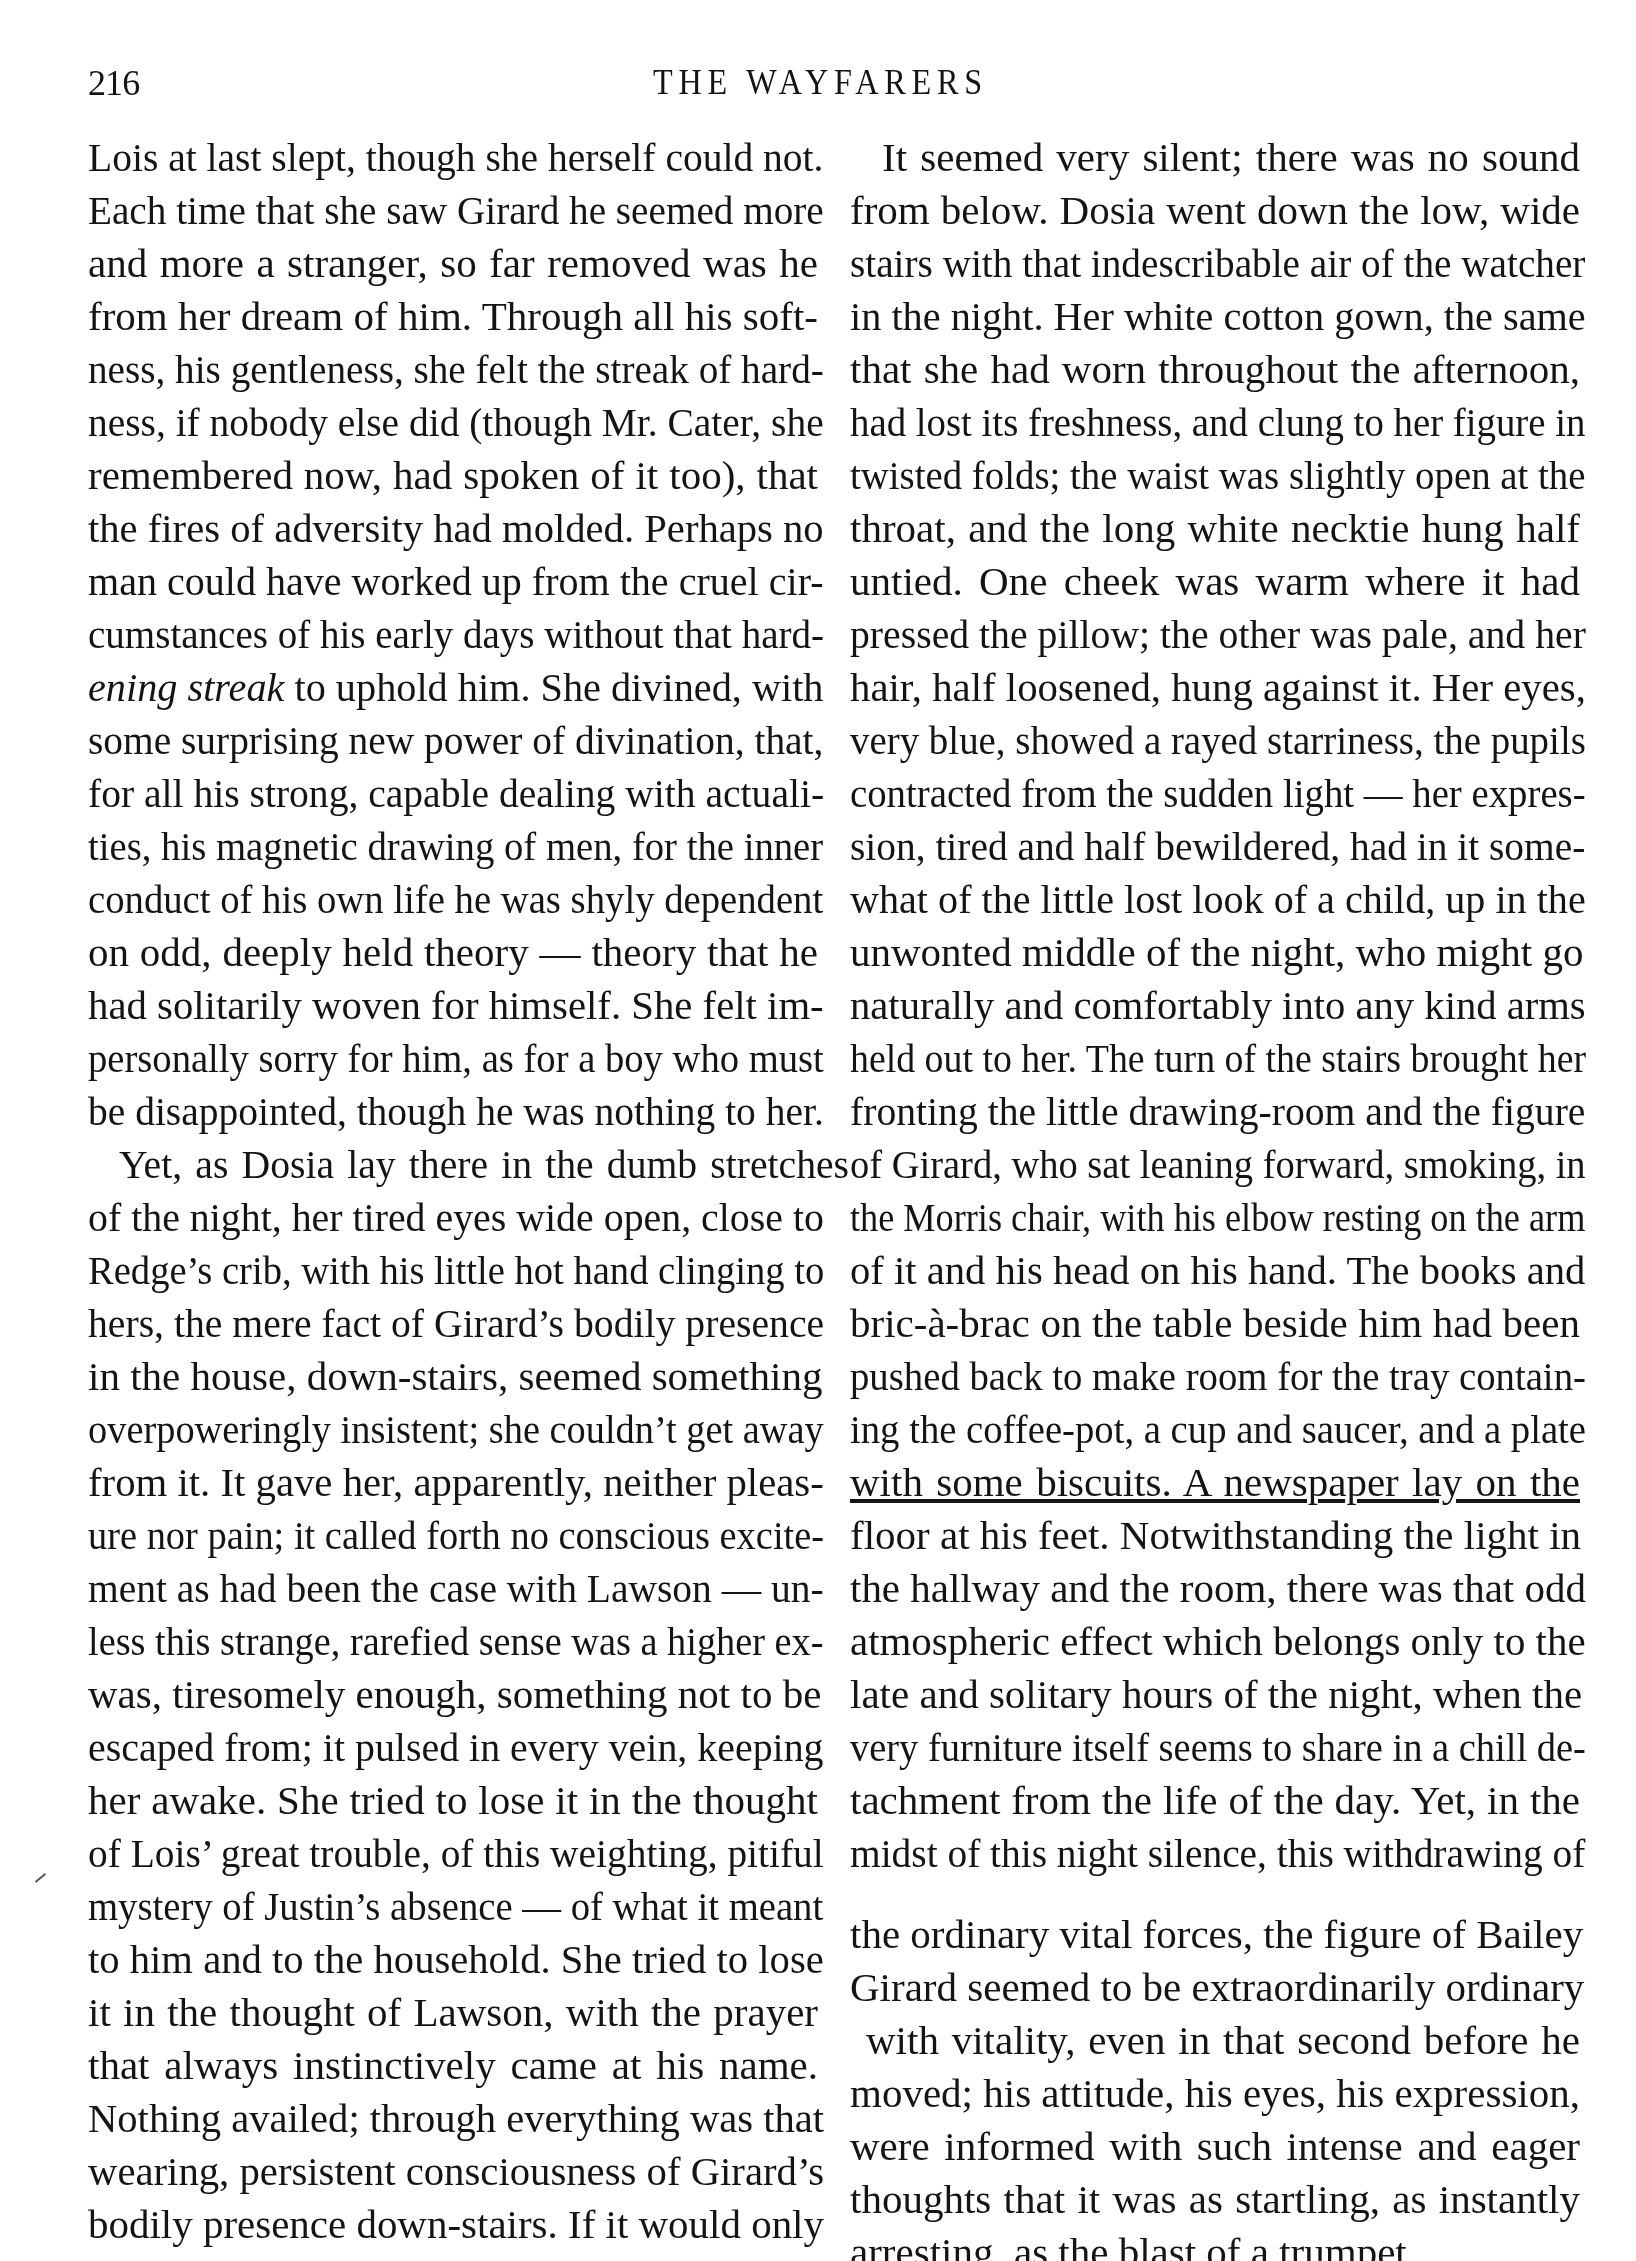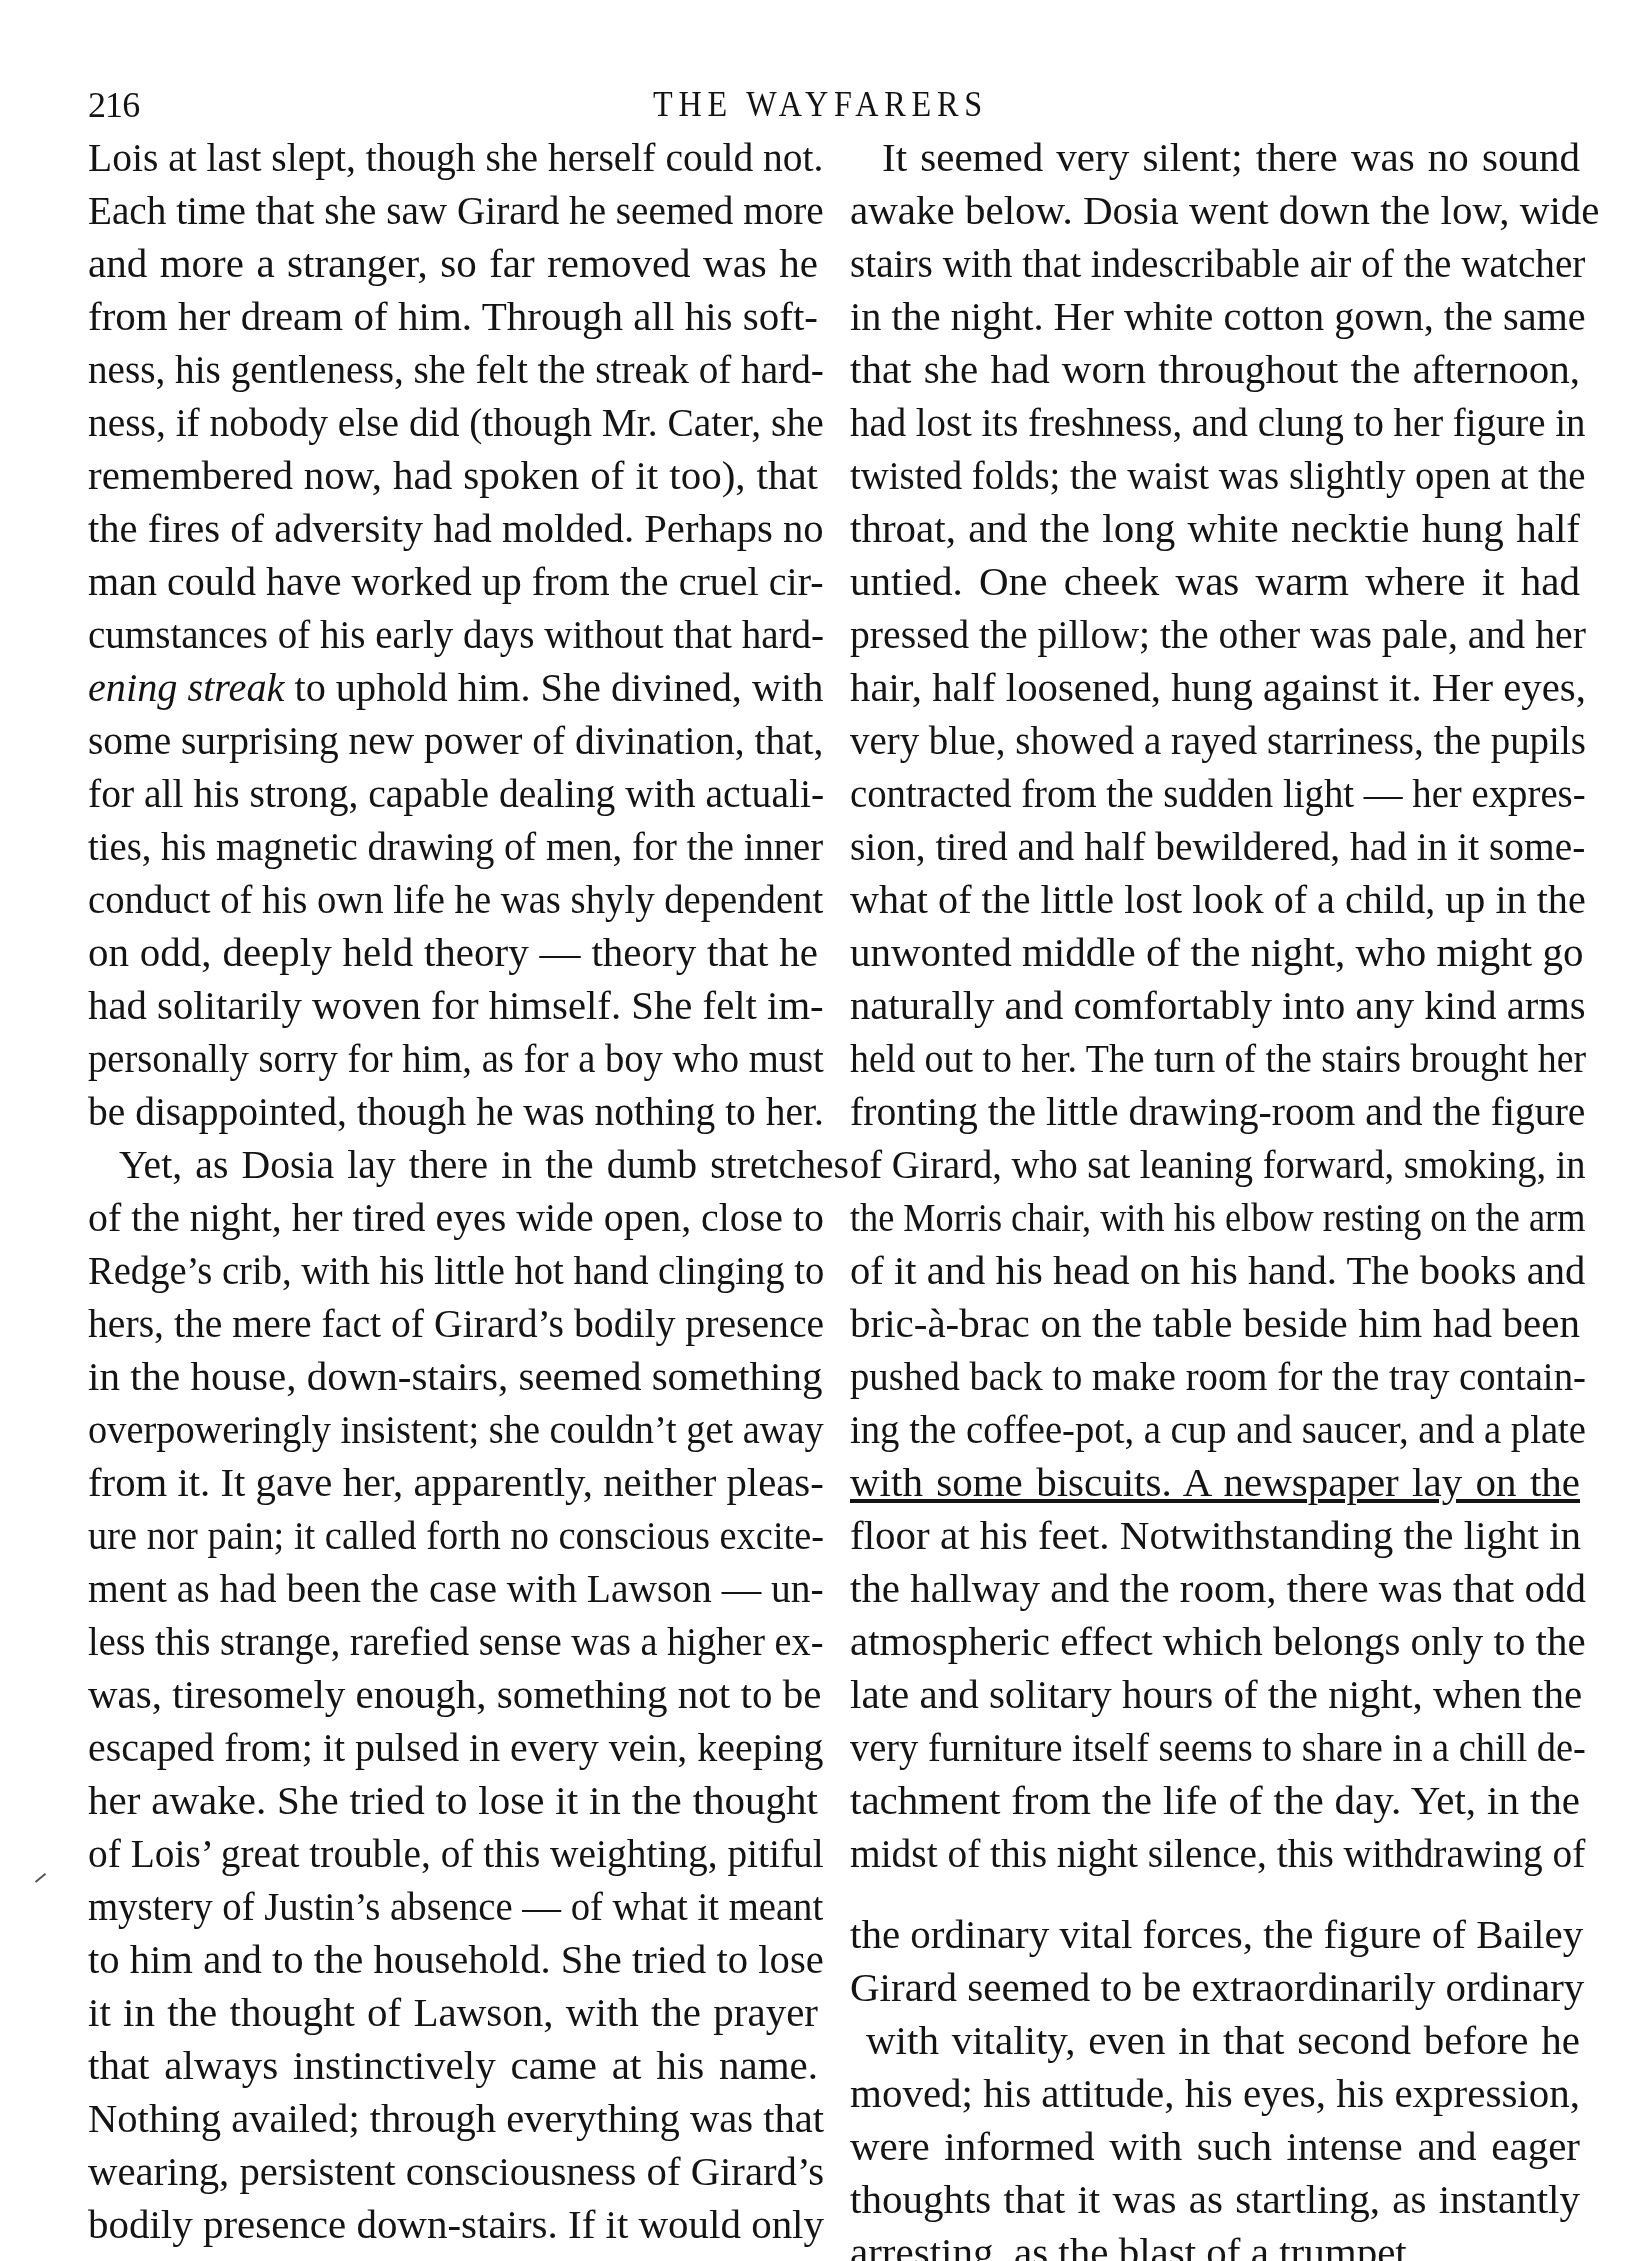--- a/index.html
+++ b/index.html
@@ -16,21 +16,21 @@
       font-family: "Liberation Serif", "DejaVu Serif", serif;
     }
     .page {
       position: absolute;
       left: 0; top: 0;
       width: 1637px;
       height: 2443px;
     }
     .running-head {
       position: absolute;
-      top: 80px;
+      top: 58px;
       left: 88px;
       width: 1465px;
       height: 50px;
     }
     .page-number {
       position: absolute;
       left: 0;
       top: 0;
       font-size: 36px;
       line-height: 50px;
@@ -128,21 +128,21 @@
       <span class="line" style="display: block; transform: scaleX(0.944); width: 105.88%; text-align-last: justify;">mystery of Justin’s absence — of what it meant</span>
       <span class="line" style="display: block; transform: scaleX(0.991); width: 100.93%; text-align-last: justify;">to him and to the household.  She tried to lose</span>
       <span class="line" style="display: block;">it in the thought of Lawson, with the prayer</span>
       <span class="line" style="display: block;">that always instinctively came at his name.</span>
       <span class="line" style="display: block; transform: scaleX(0.99); width: 101.05%; text-align-last: justify;">Nothing availed; through everything was that</span>
       <span class="line" style="display: block; transform: scaleX(0.993); width: 100.74%; text-align-last: justify;">wearing, persistent consciousness of Girard’s</span>
       <span class="line" style="display: block; transform: scaleX(0.999); width: 100.12%; text-align-last: justify;">bodily presence down-stairs.  If it would only</span>
     </div>
   <div class="column col-right" id="col-right">
       <span class="line indent" style="display: block;">It seemed very silent; there was no sound</span>
-      <span class="line" style="display: block;">awake below.  Dosia went down the low, wide</span>
+      <span class="line" style="display: block;">from below.  Dosia went down the low, wide</span>
       <span class="line" style="display: block; transform: scaleX(0.957); width: 104.46%; text-align-last: justify;">stairs with that indescribable air of the watcher</span>
       <span class="line" style="display: block; transform: scaleX(0.982); width: 101.86%; text-align-last: justify;">in the night.  Her white cotton gown, the same</span>
       <span class="line" style="display: block;">that she had worn throughout the afternoon,</span>
       <span class="line" style="display: block; transform: scaleX(0.947); width: 105.57%; text-align-last: justify;">had lost its freshness, and clung to her figure in</span>
       <span class="line" style="display: block; transform: scaleX(0.947); width: 105.57%; text-align-last: justify;">twisted folds; the waist was slightly open at the</span>
       <span class="line" style="display: block;">throat, and the long white necktie hung half</span>
       <span class="line" style="display: block;">untied.  One cheek was warm where it had</span>
       <span class="line" style="display: block; transform: scaleX(0.969); width: 103.22%; text-align-last: justify;">pressed the pillow; the other was pale, and her</span>
       <span class="line" style="display: block; transform: scaleX(0.995); width: 100.5%; text-align-last: justify;">hair, half loosened, hung against it.  Her eyes,</span>
       <span class="line" style="display: block; transform: scaleX(0.949); width: 105.39%; text-align-last: justify;">very blue, showed a rayed starriness, the pupils</span>

